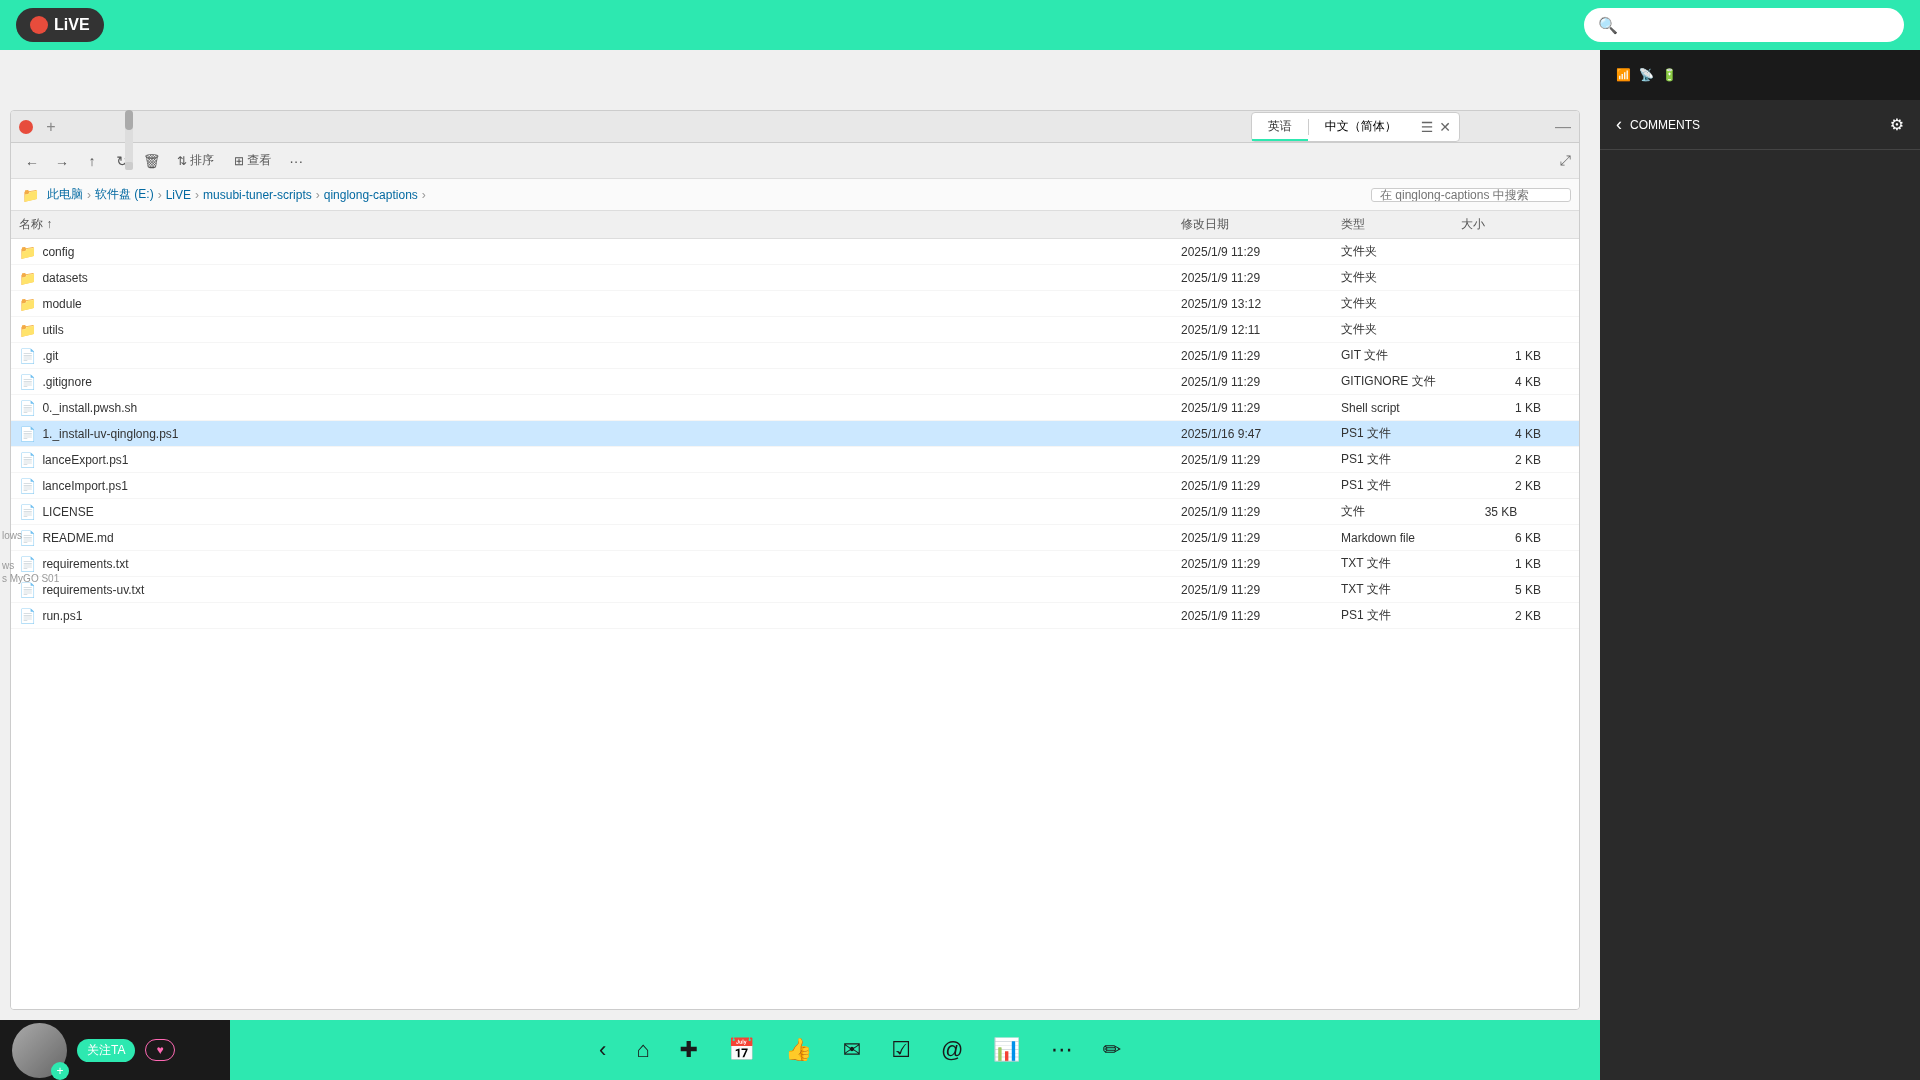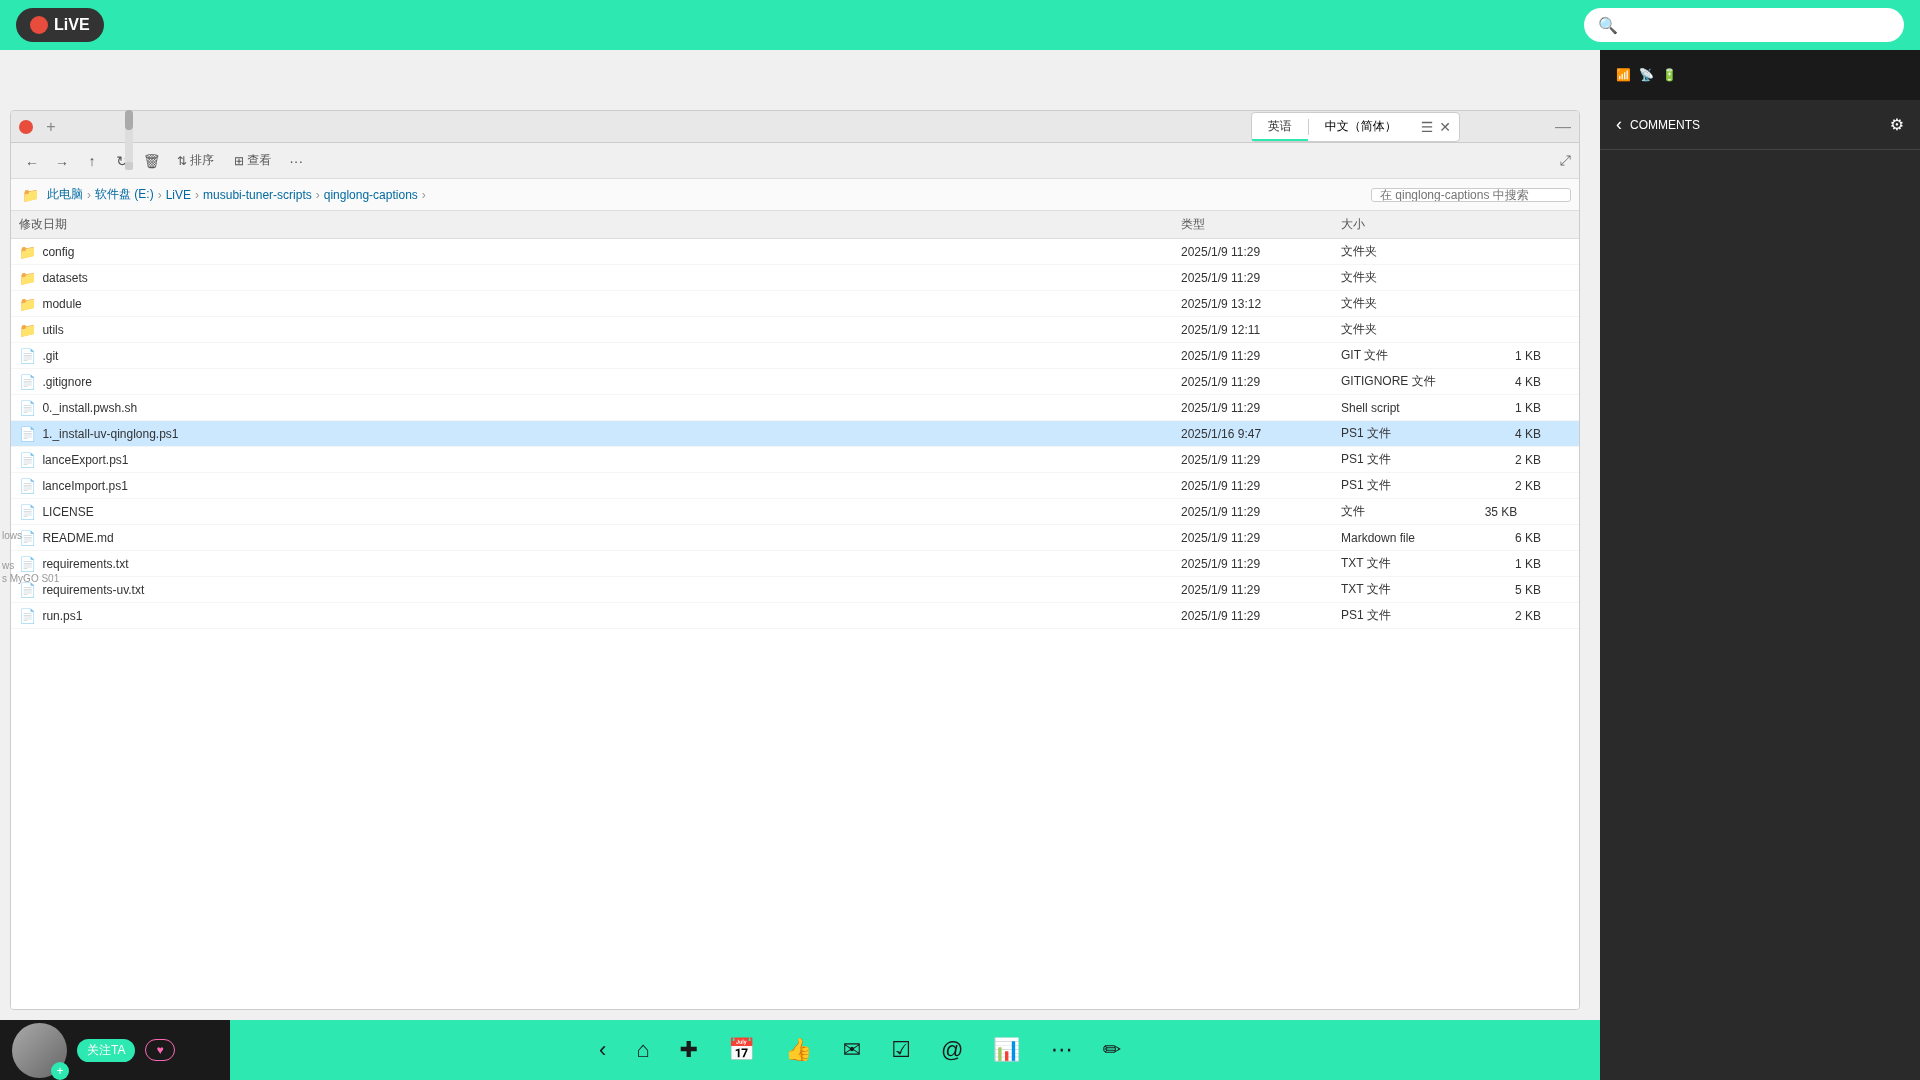--- a/index.html
+++ b/index.html
@@ -246,20 +246,21 @@
       <span class="breadcrumb-item">LiVE</span>
       <span class="breadcrumb-sep">›</span>
       <span class="breadcrumb-item">musubi-tuner-scripts</span>
       <span class="breadcrumb-sep">›</span>
       <span class="breadcrumb-item">qinglong-captions</span>
       <span class="breadcrumb-sep">›</span>
       <input class="fe-search-box" type="text" placeholder="在 qinglong-captions 中搜索" style="">
     </div>
 
     <div class="fe-filelist-header">
+      <span>名称 ↑</span>
       <span>修改日期</span>
       <span>类型</span>
       <span>大小</span>
       <span></span>
     </div>
 
     <div class="fe-filelist" id="file-list">
     <div class="fe-file-row">
       <div class="fe-file-name">
         <span style="color:#f0a500;font-size:14px;">📁</span>

